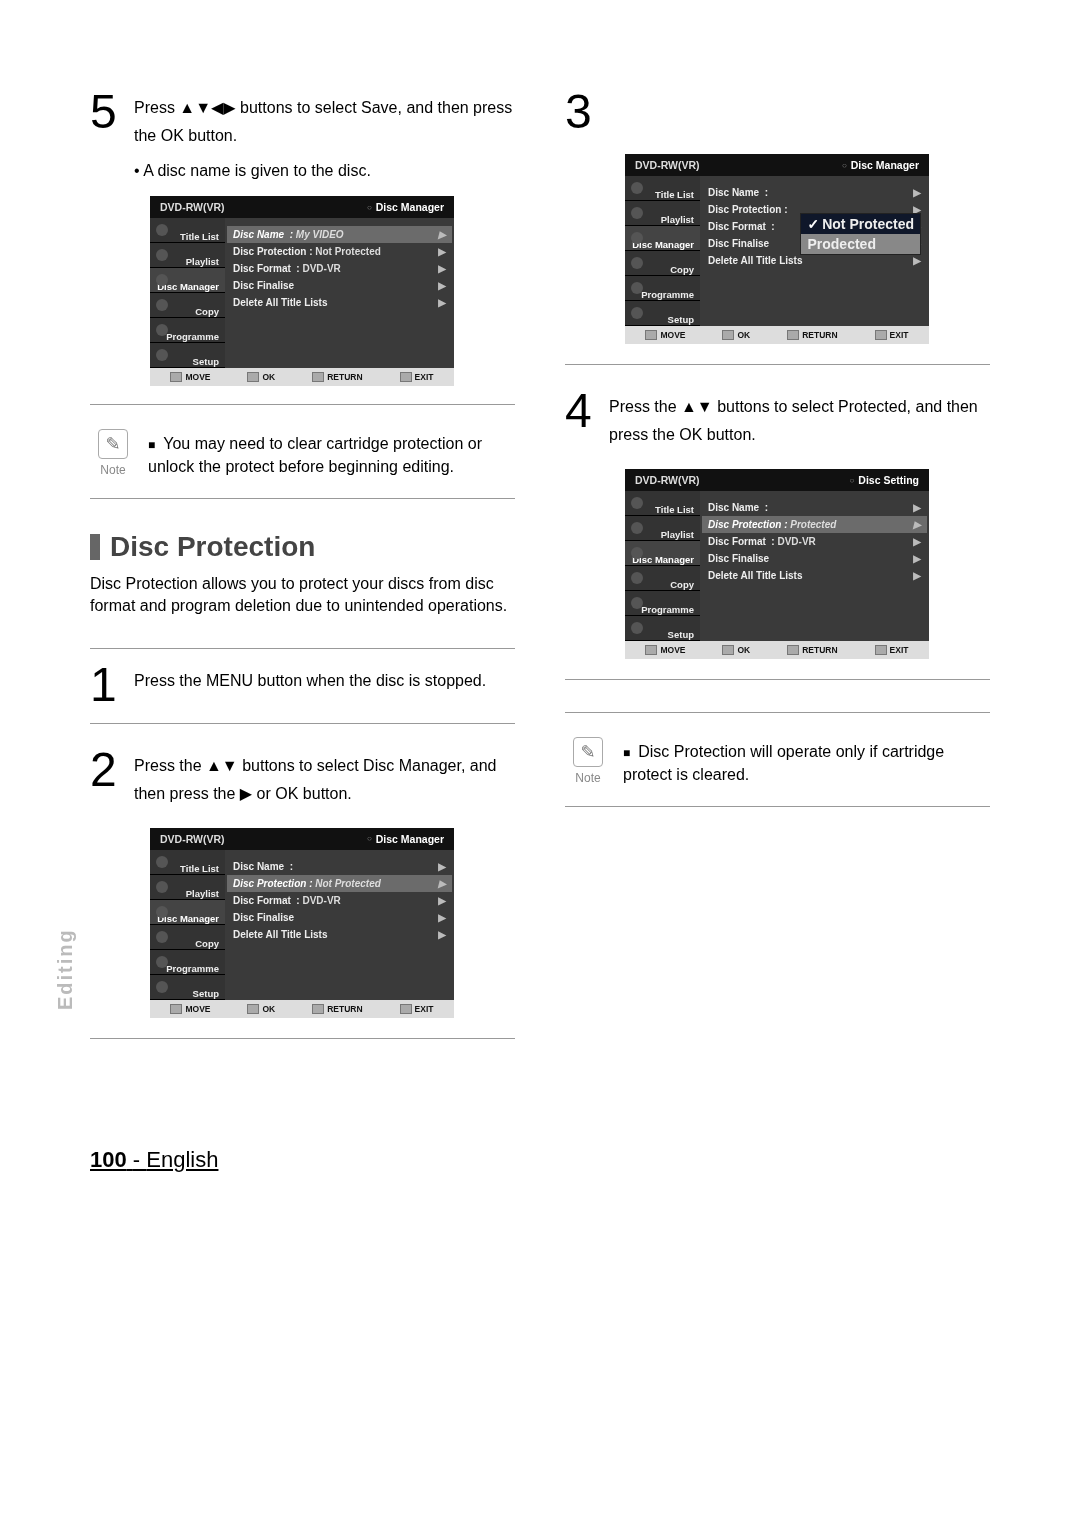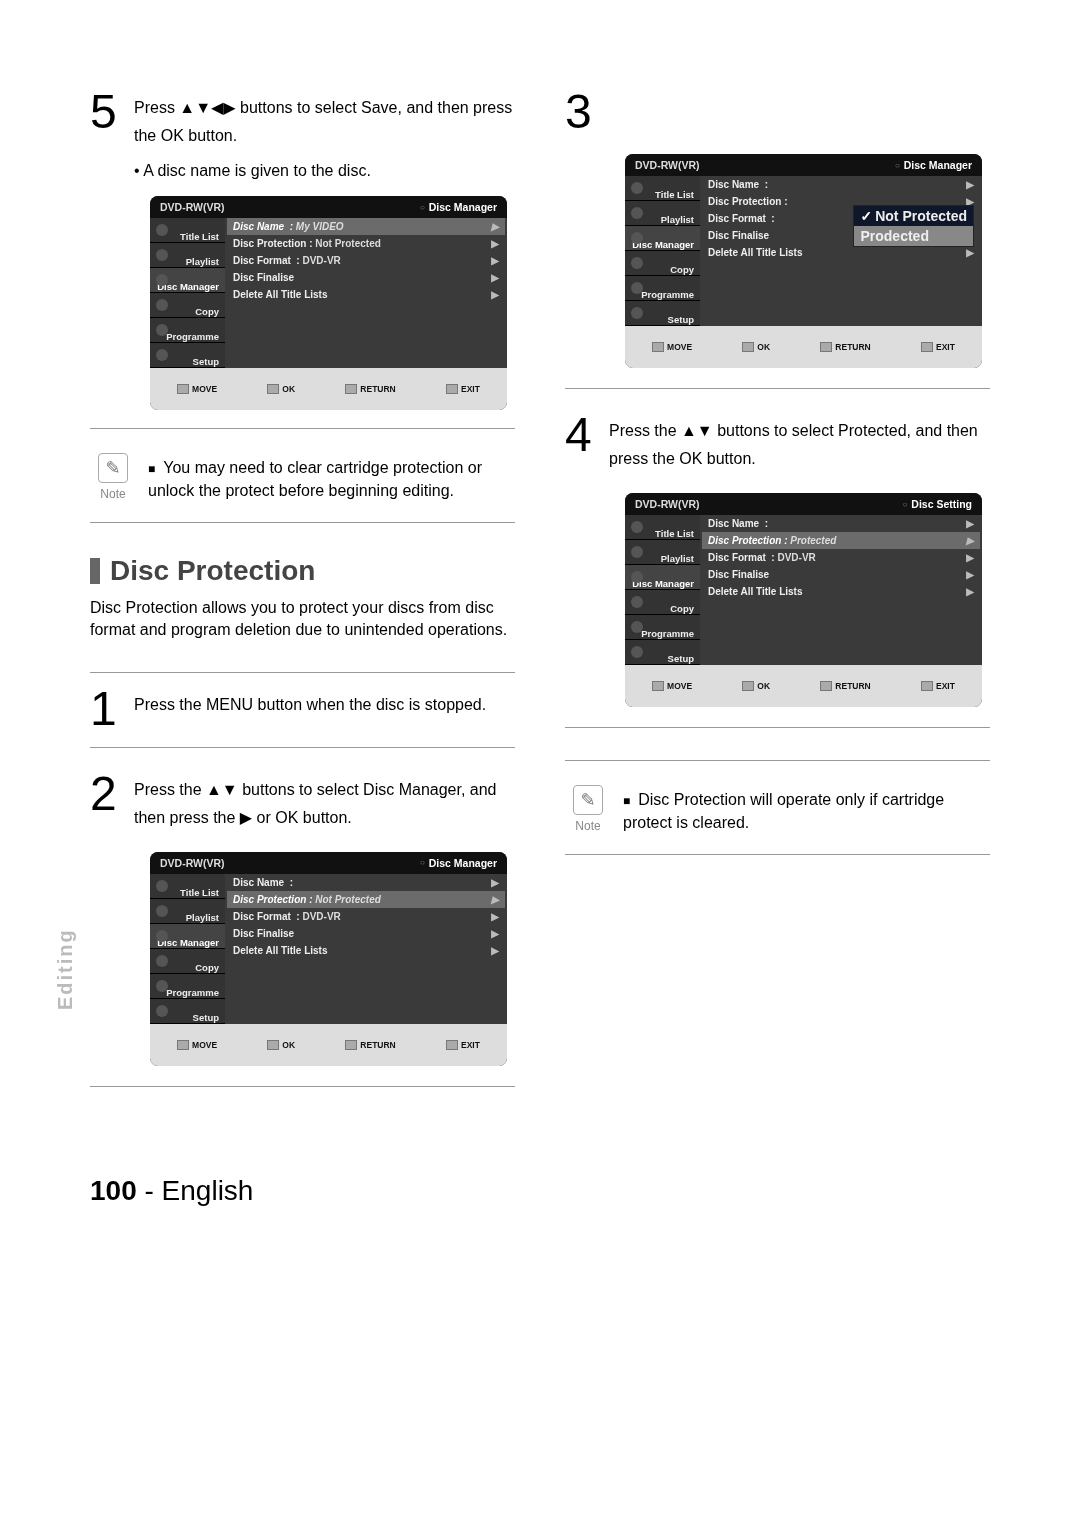--- a/index.html
+++ b/index.html
@@ -120,23 +120,23 @@
     vertical-align: middle;
   }
 
   
   .osd-wrap {
     margin-left: 60px;
     margin-top: 14px;
     margin-bottom: 10px;
   }
   .osd {
-    width: 357px;
+    width: 304px;
     background: #2a2a2a;
-    border-radius: 8px;
+    border-radius: 0;
     overflow: hidden;
     font-size: 10px;
     color: #ddd;
   }
   .osd-top {
     display: flex;
     justify-content: space-between;
     align-items: center;
     padding: 5px 10px;
     background: #111;
@@ -187,21 +187,21 @@
     border-radius:50%;
     background:#555;
   }
   .side-item.active {
     background:#444;
     color:#fff;
   }
   .osd-main {
     flex: 1;
     background: #3a3a3a;
-    padding: 0 2px 30px 2px;
+    padding: 8px 2px 30px 2px;
   }
   .row {
     display: flex;
     align-items: center;
     justify-content: space-between;
     padding: 3px 6px;
     font-size: 10px;
     color: #eee;
     font-weight: bold;
   }
@@ -238,21 +238,21 @@
     margin-right:3px;
     color:#fff;
   }
   .popup .pop-item.sel {
     background:#888;
   }
   .osd-foot {
     display: flex;
     justify-content: space-around;
     align-items: center;
-    padding: 16px 2px;
+    padding: 4px 2px;
     background: #ddd;
     font-size: 8.5px;
     font-weight: bold;
     color:#111;
   }
   .osd-foot span {
     display: inline-flex;
     align-items: center;
     gap: 3px;
   }
@@ -269,22 +269,23 @@
     left: 54px;
     top: 1010px;
     transform: rotate(-90deg);
     transform-origin: left top;
     font-size: 20px;
     color: #bbb;
     letter-spacing: 2px;
     font-weight: bold;
   }
   .footer {
-    margin-top: 64px;
-    font-size: 28px;
+    margin-top: 84px;
+    font-size: 22px;
+    text-decoration: underline;
   }
   .footer .pg {
     font-weight: bold;
   }
 </style>
 </head>
 <body>
 
 <div class="page">
   <div class="side-label">Editing</div>

